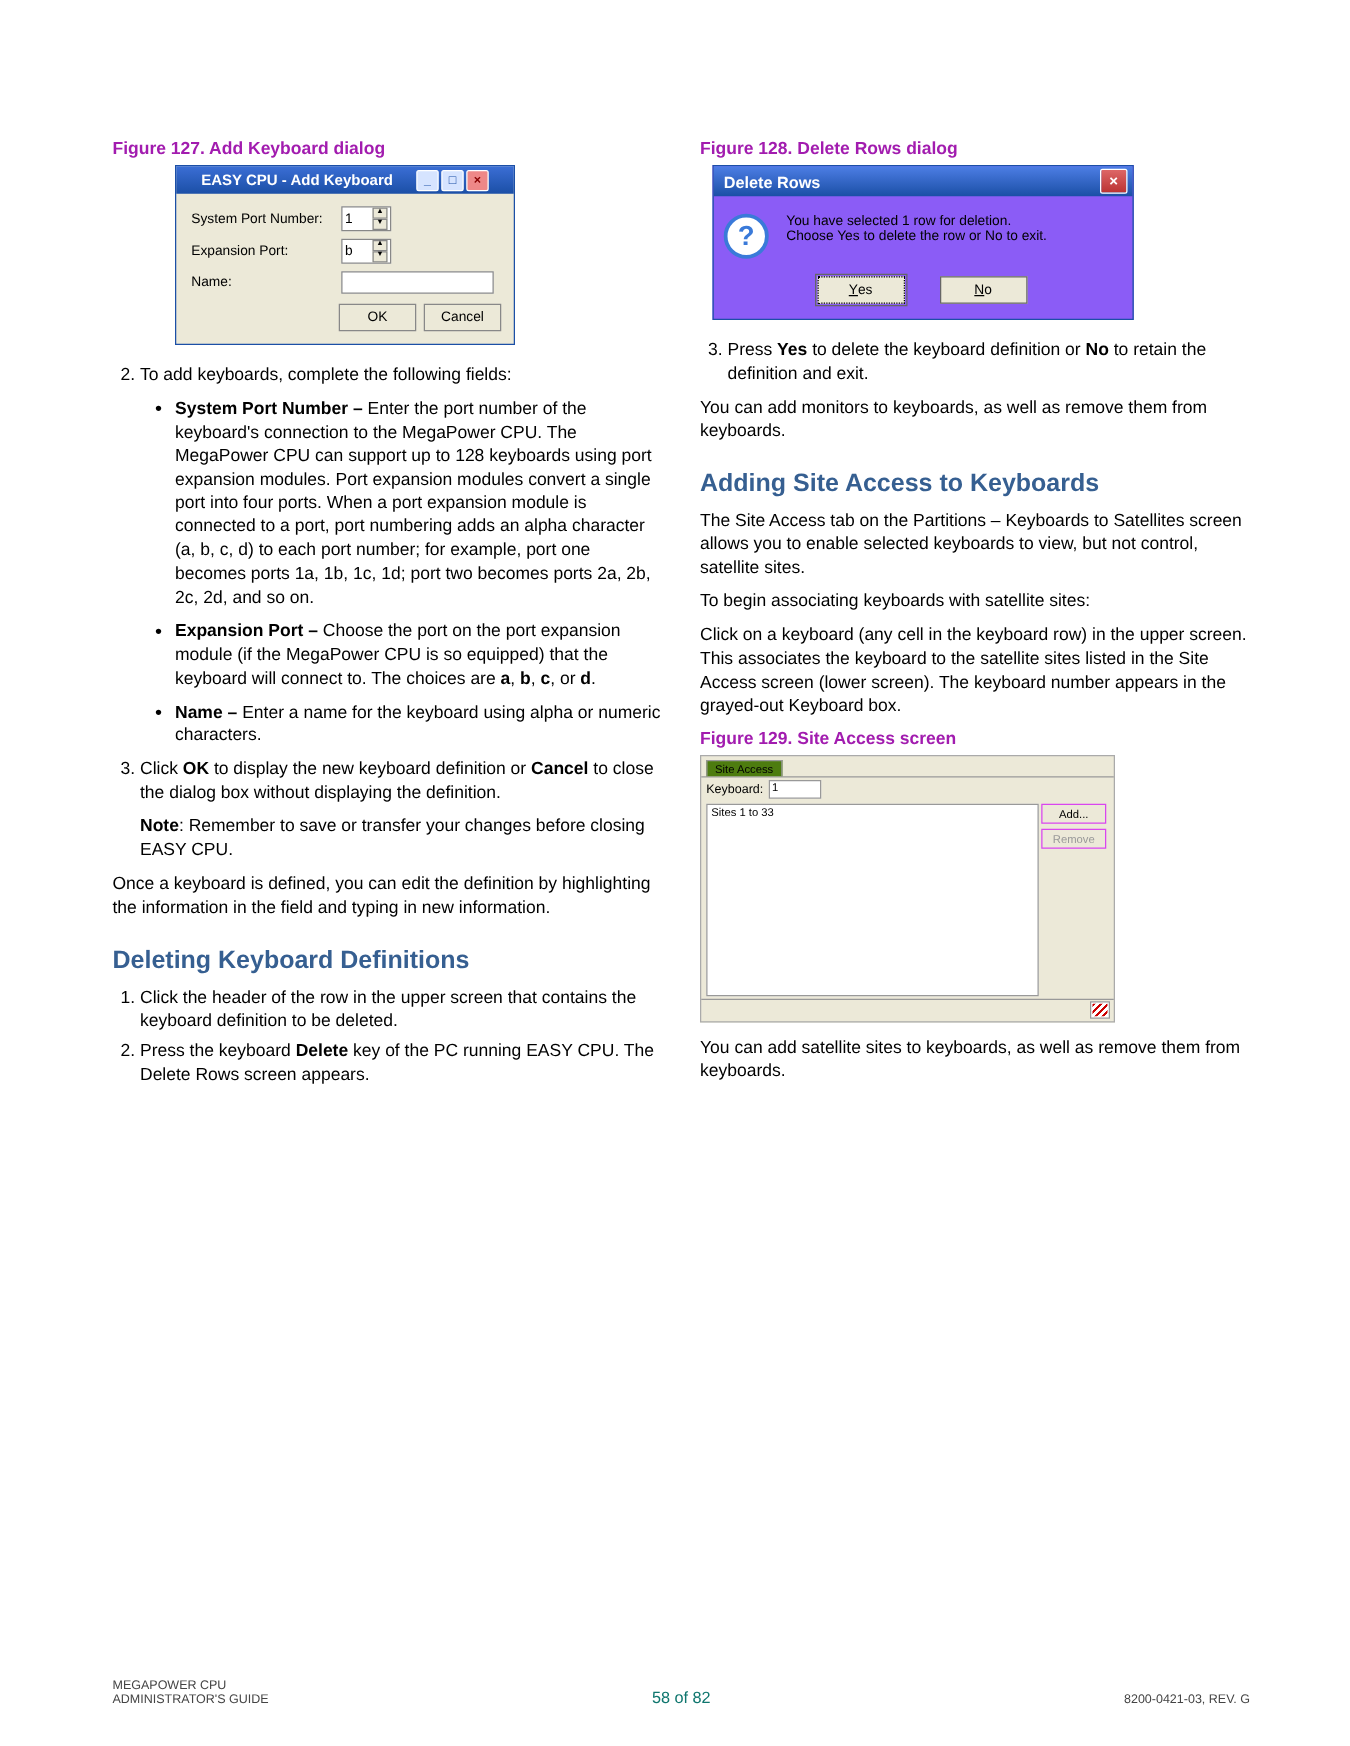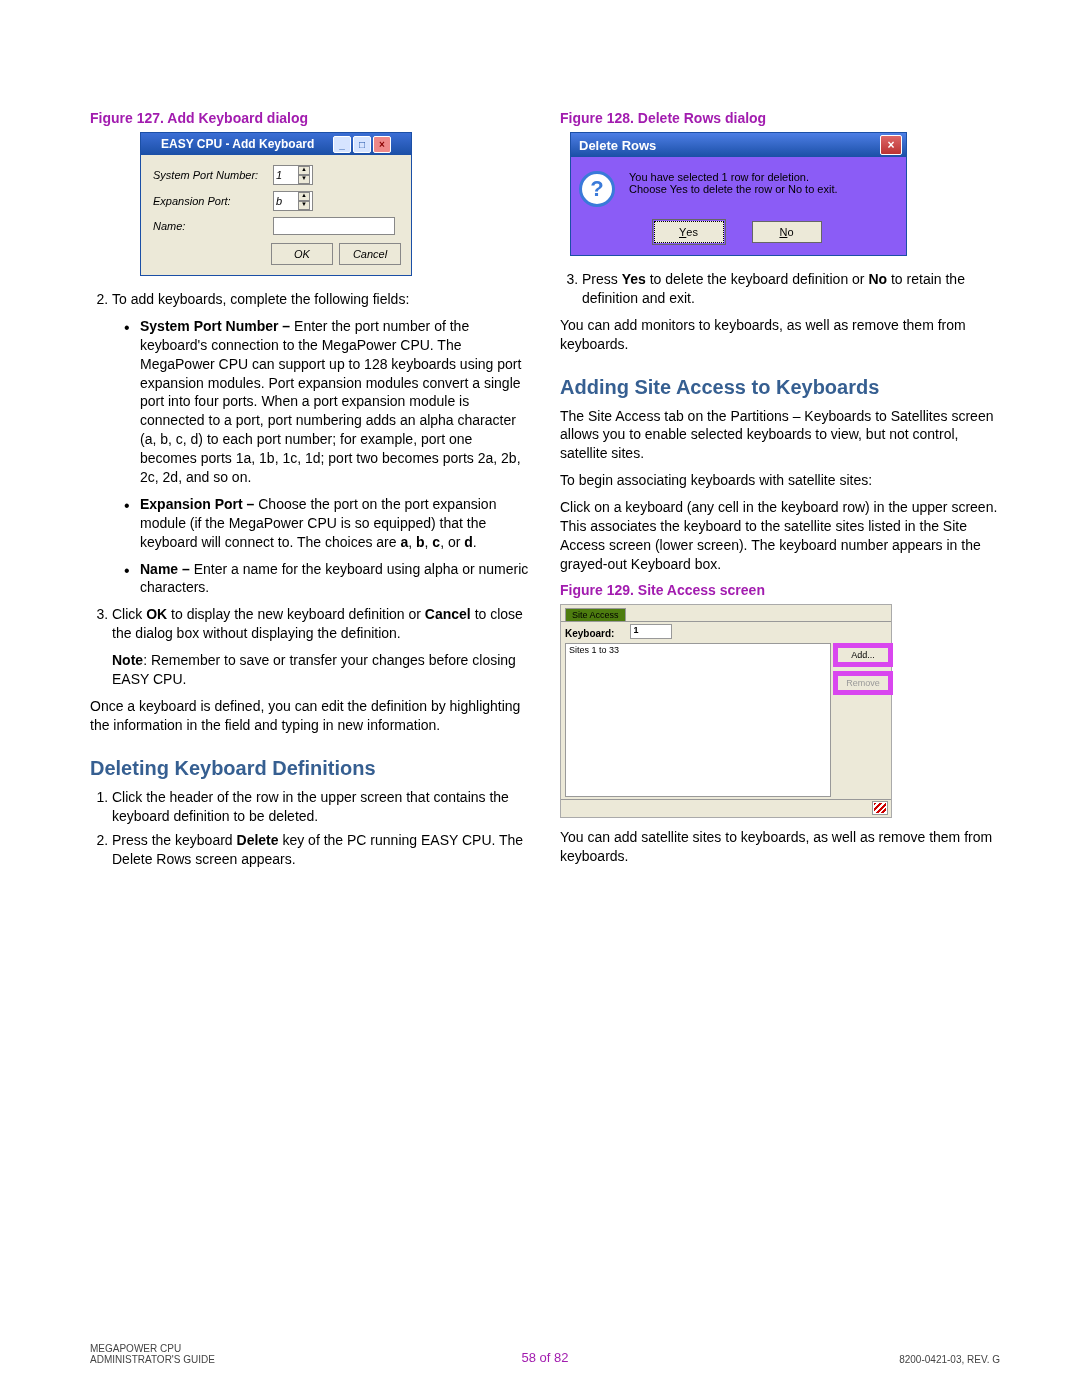--- a/index.html
+++ b/index.html
@@ -67,21 +67,21 @@
   .xp-tbtn {
     width: 16px; height: 15px;
     background: #d6e4ff;
     border: 1px solid #fff;
     border-radius: 2px;
     font-size: 10px;
     display:flex; align-items:center; justify-content:center;
     color:#1b4fa6;
   }
   .xp-close { background:#e88; color:#800; }
-  .xp-body { padding: 10px 10px 10px 12px; font-size: 11px; color:#000;font-style:italic; }
+  .xp-body { padding: 10px 10px 10px 12px; font-size: 11px; color:#000; }
   .xp-row { display:flex; align-items:center; margin-bottom:6px; }
   .xp-label { width: 120px; }
   .xp-spin {
     width: 34px; height:18px; background:#fff; border:1px solid #888;
     display:flex; justify-content:space-between; align-items:center;
     padding:0 2px; font-size:11px;
   }
   .xp-spinbtns { display:flex; flex-direction:column; }
   .xp-sb { width:10px; height:7px; background:#ece9d8; border:1px solid #888; font-size:6px; line-height:5px; text-align:center; }
   .xp-input { width:120px; height:16px; background:#fff; border:1px solid #888; }
@@ -126,23 +126,23 @@
   
   .sa-window {
     width: 330px;
     background:#ece9d8;
     border:1px solid #aaa;
     margin: 4px 0 10px 0;
     font-size:10px;
   }
   .sa-tab { display:inline-block; border:1px solid #999; border-bottom:none; padding:1px 6px; background:#4d7c0f; margin:3px 0 0 4px; font-size:9px; }
   .sa-toolbar { display:flex; align-items:center; justify-content:space-between; padding:2px 4px; border-top:1px solid #999; }
-  .sa-toolbar-left { display:flex; align-items:flex-end; gap:16px;font-weight:bold; }
+  .sa-toolbar-left { display:flex; align-items:center; gap:4px; }
   .sa-field { width:38px; height:13px; background:#fff; border:1px solid #999; font-size:9px; padding-left:2px; }
-  .sa-sbtn { width:50px; height:14px; background:#ece9d8; border:5px solid #d946ef; font-size:9px; display:flex; align-items:center; justify-content:center; }
+  .sa-sbtn { width:50px; height:14px; background:#ece9d8; border:1px solid #d946ef; font-size:9px; display:flex; align-items:center; justify-content:center; }
   .sa-sbtn.dis { color:#999; }
   .sa-list-area { display:flex; }
   .sa-list { flex:1; height:150px; background:#fff; border:1px solid #999; margin:2px 2px 2px 4px; padding:1px 3px; font-size:9px; }
   .sa-side { width:54px; padding:2px 4px 0 0; display:flex; flex-direction:column; gap:4px;}
   .sa-status { height:15px; border-top:1px solid #999; display:flex; justify-content:flex-end; padding:1px 3px;}
   .sa-grip { width:14px; height:12px; background:#fff; border:1px solid #999; position:relative;}
   .sa-grip::after{content:"";position:absolute;inset:1px;background:
     repeating-linear-gradient(135deg,#c00 0 2px,#fff 2px 4px);}
 
   .footer {
@@ -155,21 +155,21 @@
     display: flex;
     justify-content: space-between;
     align-items: flex-end;
     margin-top: 32px;
   }
   .footer-center {
     position: absolute;
     left: 50%;
     transform: translateX(-50%);
     font-size: 13px;
-    color: #a21caf;
+    color: #0f766e;
   }
 </style>
 </head>
 <body>
 
 <div class="page">
   <div class="columns">
 
     <div class="col">
       <div class="figcap">Figure 127. Add Keyboard dialog</div>

